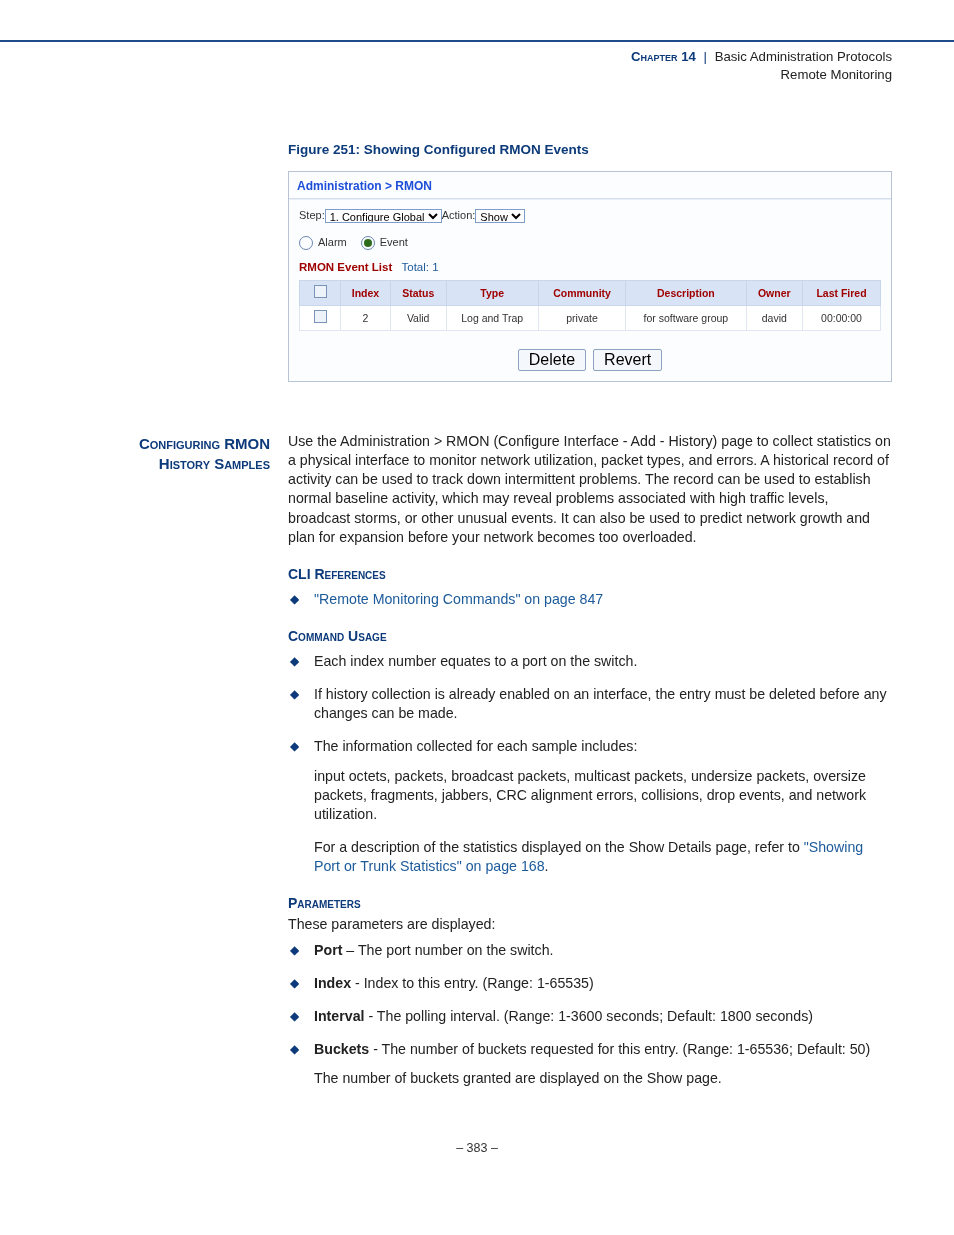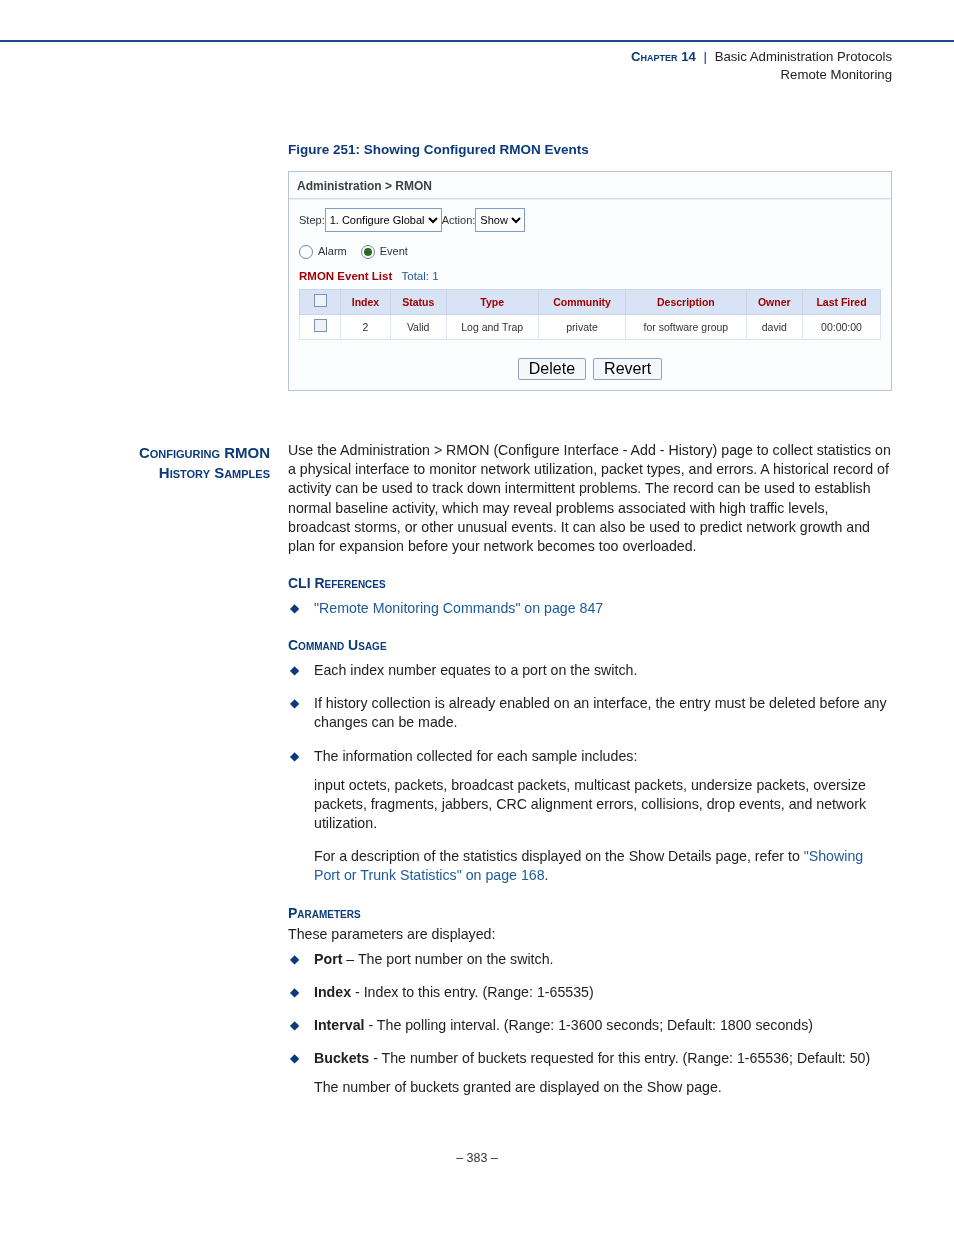--- a/index.html
+++ b/index.html
@@ -59,33 +59,33 @@
   
   .panel{
     margin-left:226px;
     border:1px solid var(--lightborder);
     background:var(--panelbg);
     font-size:11px;
     color:#333;
   }
   .panel .title{
     font-weight:bold;
-    color:#404040;
+    color:#1d4ed8;
     padding:6px 8px 4px 8px;
     font-size:12px;
   }
   .panel .divider{
     height:1px;background:#e9eef7;border-top:1px solid #d4deee;margin:0 0 4px 0;
   }
   .panel .row{
     display:flex;align-items:center;gap:0;padding:4px 10px;
   }
   .panel label{font-size:11px;}
   .panel select{
-    font-size:11px;border:1px solid #7e9ec9;background:#fff;height:24px;
+    font-size:11px;border:1px solid #7e9ec9;background:#fff;height:14px;
   }
   .panel .radio{appearance:none;width:12px;height:12px;border:1px solid #6a86b0;border-radius:50%;position:relative;display:inline-block;vertical-align:middle;}
   .panel .radio.checked::after{content:"";position:absolute;inset:2px;border-radius:50%;background:#2b6b1b;}
   .panel .list-label{font-weight:bold;color:#a00000;padding:6px 0 4px 10px;font-size:11.5px}
   .panel .list-label .count{color:#1c5a9a;font-weight:normal;margin-left:6px;}
   .panel table{
     width:calc(100% - 20px);
     margin:0 10px 10px 10px;
     border-collapse:collapse;
     font-size:10.5px;

